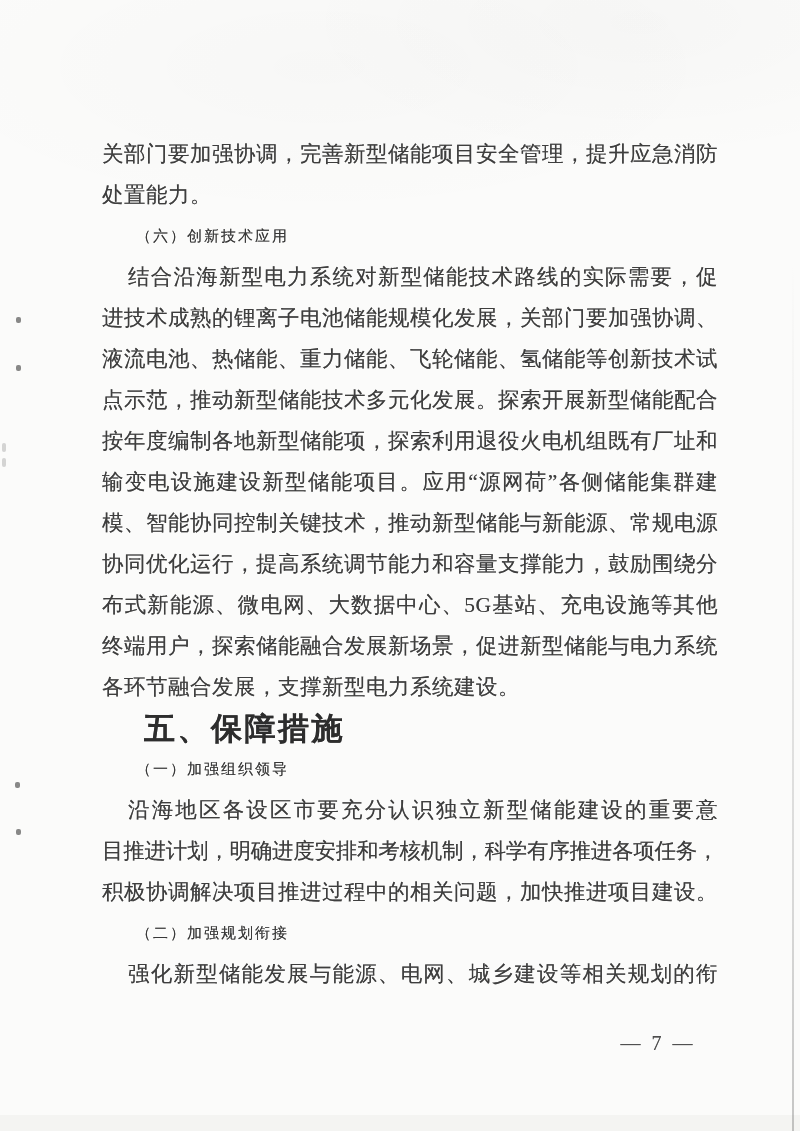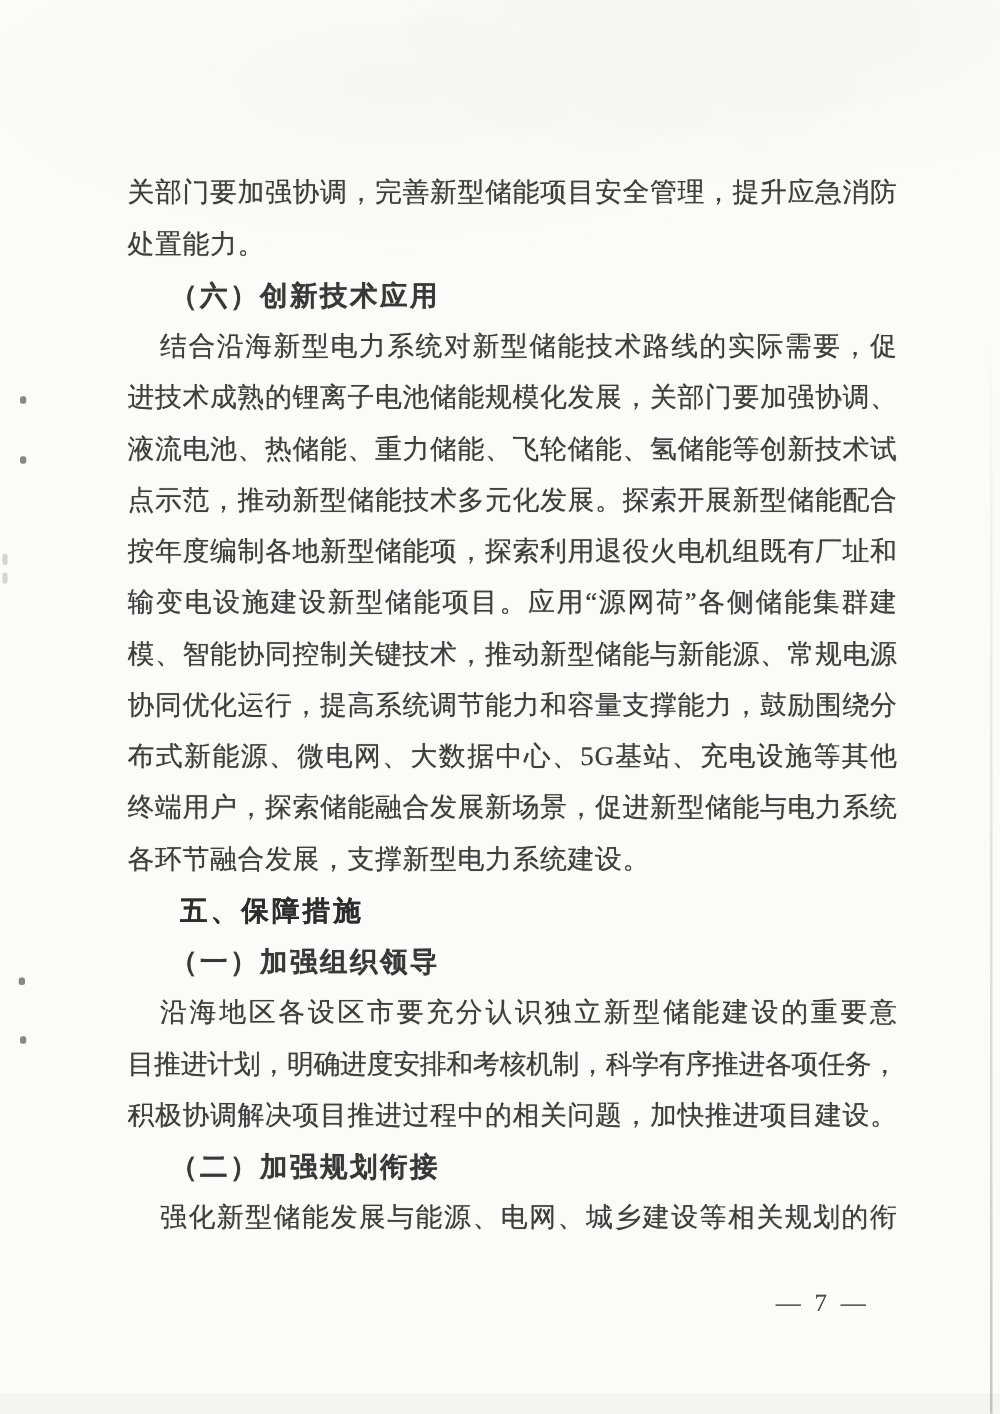--- a/index.html
+++ b/index.html
@@ -36,30 +36,30 @@
     white-space:normal;
     text-align:justify;
     text-align-last:justify;
     height:41px;
     overflow:hidden;
   }
   .indent{ padding-left:26px; }
   .tight{ letter-spacing:-0.5px; }
   .h-kai{
     padding-left:34px;
-    font-weight:700;
-    font-size:22px;
+    font-weight:400;
+    font-size:15px;
     color:#383838;
     letter-spacing:2px;
   }
   .h-bold{
     padding-left:42px;
     font-family:Liberation Serif, serif;
     font-weight:bold;
-    font-size:22px;
+    font-size:31px;
     color:#2d2d2d;
     letter-spacing:2.5px;
     text-shadow:0 0 0.5px rgba(45,45,45,0.8);
   }
   .pagenum{
     position:absolute;
     left:598px; top:1028px;
     width:120px;
     text-align:center;
     font-size:20px;

